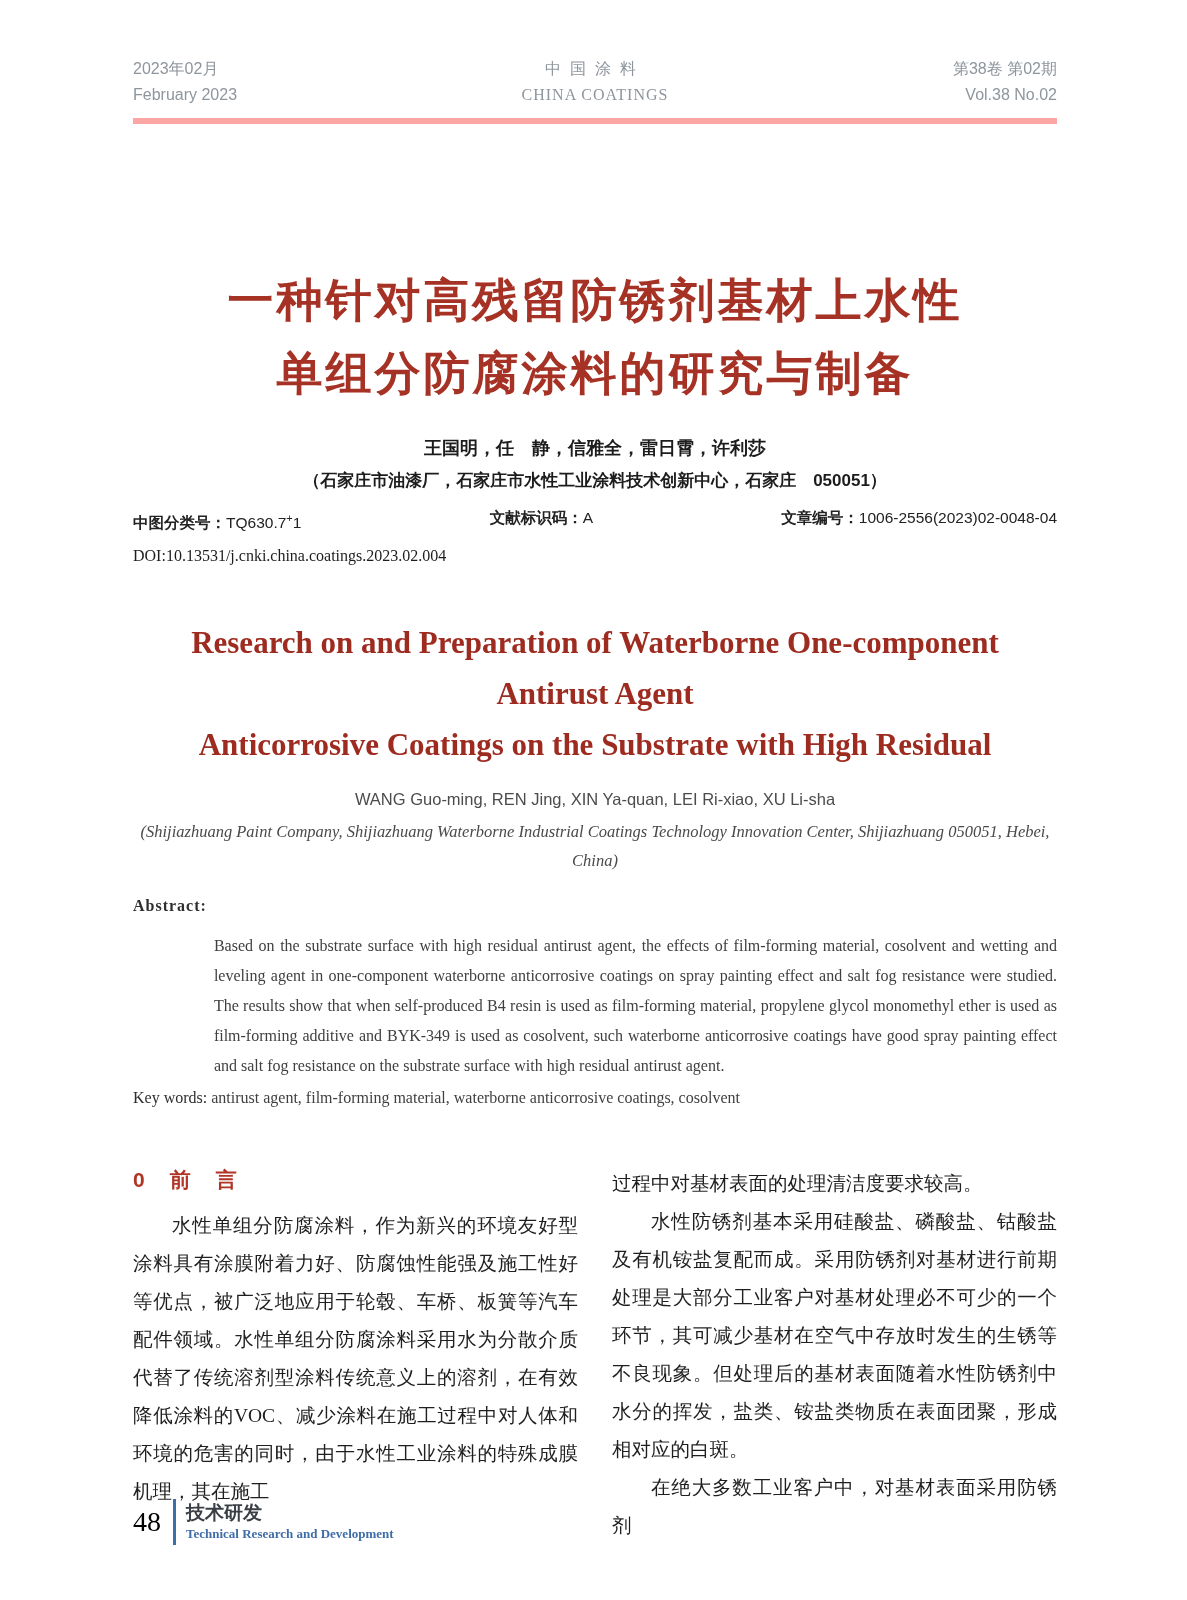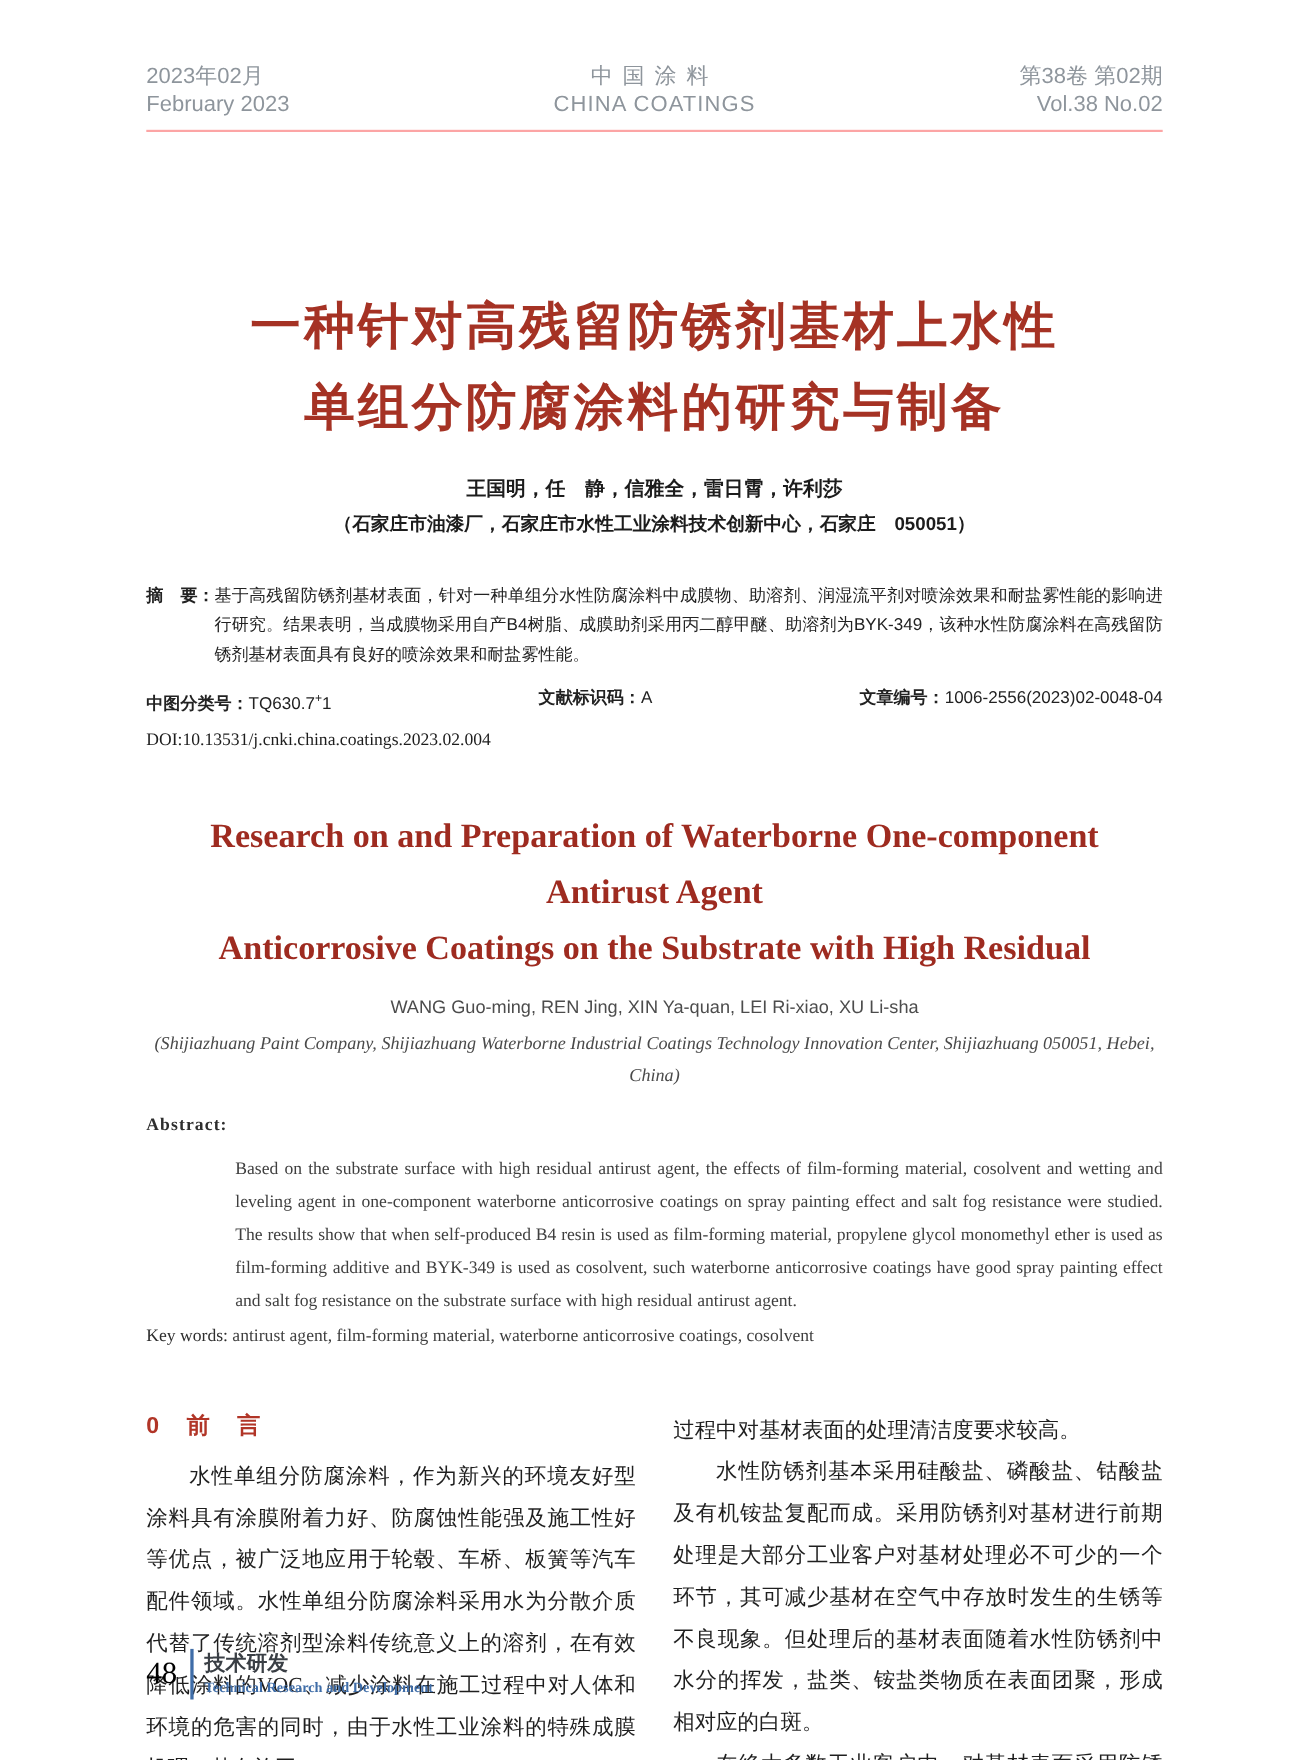--- a/index.html
+++ b/index.html
@@ -15,28 +15,28 @@
     overflow: hidden;
   }
 
   
   .journal-header {
     display: flex;
     justify-content: space-between;
     align-items: flex-end;
     padding-top: 56px;
     padding-bottom: 10px;
-    border-bottom: 2px solid #fca5a5;
+    border-bottom: 6px solid #fca5a5;
     color: #8e959c;
-    font-size: 20px;
+    font-size: 16px;
     line-height: 26px;
   }
   .jh-col { display: flex; flex-direction: column; }
   .jh-left { text-align: left; }
-  .jh-center { text-align: center; }
+  .jh-center { text-align: center; font-family: Liberation Serif, serif; }
   .jh-center .cn { letter-spacing: 9px; }
   .jh-center .en { letter-spacing: 1px; }
   .jh-right { text-align: right; }
 
   
   .cn-title {
     margin-top: 140px;
     text-align: center;
     color: #a53224;
     font-size: 46px;
@@ -228,24 +228,20 @@
   </div>
 
   <div class="cn-title">
     <div>一种针对高残留防锈剂基材上水性</div>
     <div>单组分防腐涂料的研究与制备</div>
   </div>
 
   <div class="cn-authors">王国明，任　静，信雅全，雷日霄，许利莎</div>
   <div class="cn-affiliation">（石家庄市油漆厂，石家庄市水性工业涂料技术创新中心，石家庄　050051）</div>
 
-  <div class="cn-abstract">
-    <span class="label">摘　要：</span>
-    <span class="text">基于高残留防锈剂基材表面，针对一种单组分水性防腐涂料中成膜物、助溶剂、润湿流平剂对喷涂效果和耐盐雾性能的影响进行研究。结果表明，当成膜物采用自产B4树脂、成膜助剂采用丙二醇甲醚、助溶剂为BYK-349，该种水性防腐涂料在高残留防锈剂基材表面具有良好的喷涂效果和耐盐雾性能。</span>
-  </div>
 
 
   <div class="meta-row">
     <span>
       <span class="label">中图分类号：</span><span>TQ630.7</span><sup>+</sup><span>1</span>
     </span>
     <span>
       <span class="label">文献标识码：</span><span>A</span>
     </span>
     <span>

